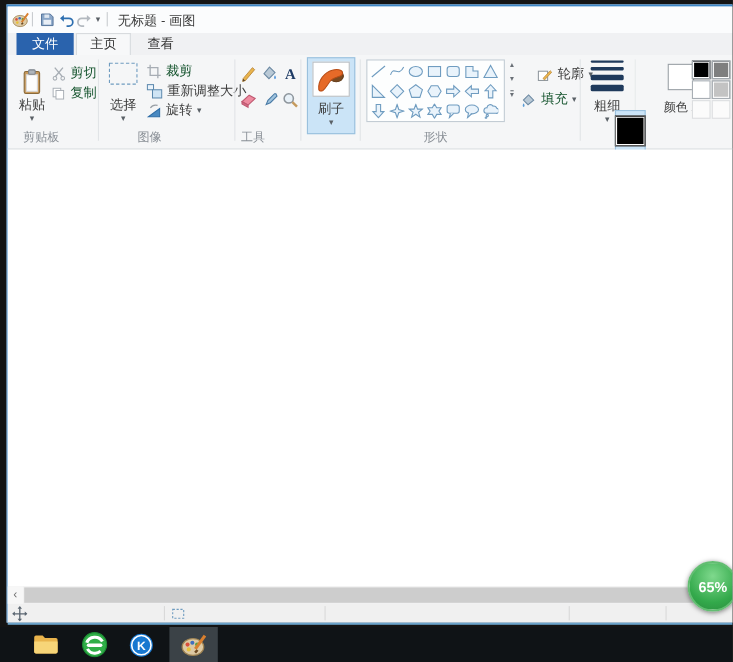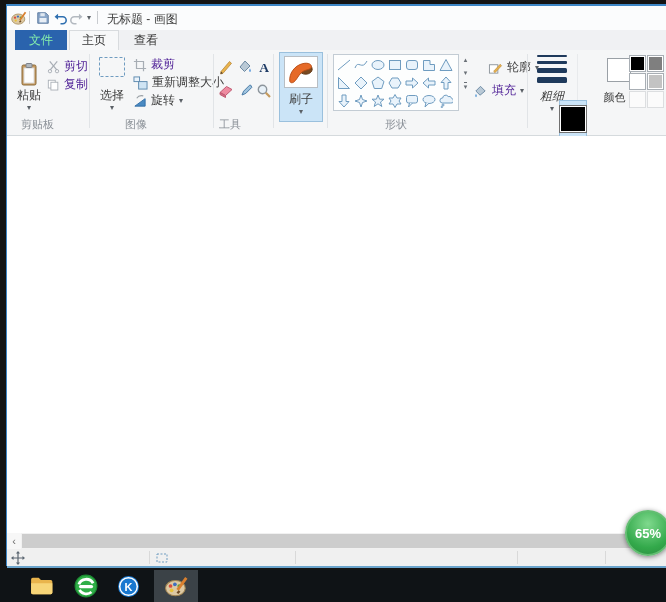--- a/index.html
+++ b/index.html
@@ -12,29 +12,29 @@
          border-top:2px solid #3d86c6; border-left:1px solid #3d86c6; }
 
   .titlebar { position:absolute; left:0; top:0; width:100%; height:24px; background:#fbfcfd; }
   .qat-btn { position:absolute; top:3px; width:17px; height:17px; display:flex; align-items:center; justify-content:center; }
   .qat-sep { position:absolute; top:5px; width:1px; height:13px; background:#c9ccd0; }
   .title-text { position:absolute; left:100px; top:5px; font-size:12px; color:#3c3c3c; white-space:nowrap; }
 
   .tabsrow { position:absolute; left:0; top:24px; width:100%; height:20px; background:#f0f1f3; }
   .tab { position:absolute; top:0; height:20px; display:flex; align-items:center; justify-content:center;
          font-size:12px; color:#333; }
-  .tab-file { left:8px; width:52px; background:#2a63ad; color:#86efac; }
+  .tab-file { left:8px; width:52px; background:#2a63ad; color:#ffffff; }
   .tab-home { left:62px; width:50px; background:#f7f8f9; border:1px solid #d8dbde; border-bottom:none; }
   .tab-view { left:114px; width:50px; }
 
   .ribbon { position:absolute; left:0; top:44px; width:100%; height:86px; background:#f5f6f7; border-bottom:1px solid #d5dadd; }
   .rsep { position:absolute; top:4px; height:74px; width:1px; background:#e1e4e7; }
   .grp-label { position:absolute; bottom:3px; font-size:11px; color:#8a9097; text-align:left; white-space:nowrap; }
   .rbtn-label { font-size:12px; color:#3c3c3c; white-space:nowrap; }
-  .dis { color:#4c1d95; }
+  .dis { color:#14532d; }
   .caret { font-size:8px; color:#5a6066; line-height:8px; }
   .bigbtn { position:absolute; display:flex; flex-direction:column; align-items:center; }
   .smallrow { position:absolute; display:flex; align-items:center; gap:4px; font-size:12px; color:#3c3c3c; white-space:nowrap; }
   .selbtn { background:#cbe4f7; border:1px solid #9ac0dd; }
 
   .shapes-panel { position:absolute; left:326px; top:4px; width:126px; height:57px; background:#fdfefe;
                   border:1px solid #c3ccd4; display:flex; flex-wrap:wrap; align-content:flex-start; padding:1px; }
   .shape-cell { width:17px; height:18px; display:flex; align-items:center; justify-content:center; }
   .mini-arrows { position:absolute; left:453px; top:6px; width:11px; display:flex; flex-direction:column; gap:6px; align-items:center; }
   .mini-arrows span { font-size:7px; color:#6a7077; line-height:7px; }
@@ -370,21 +370,21 @@
       <div class="grp-label" style="left:378px; width:48px;">形状</div>
       <div class="rsep" style="left:520px;"></div>
 
       <div class="bigbtn" style="left:524px; top:4px; width:42px;">
         <svg width="32" height="30" viewBox="0 0 32 30">
             <rect x="1" y="1" width="30" height="2" rx="1" fill="#1f3a5c"></rect>
             <rect x="1" y="7" width="30" height="3" rx="1" fill="#1f3a5c"></rect>
             <rect x="1" y="14" width="30" height="5" rx="1.5" fill="#1f3a5c"></rect>
             <rect x="1" y="23" width="30" height="6" rx="1.5" fill="#1f3a5c"></rect>
           </svg>
-        <span class="rbtn-label" style="margin-top:4px;font-style:italic;">粗细</span>
+        <span class="rbtn-label" style="margin-top:4px;">粗细</span>
         <span class="caret">▾</span>
       </div>
       <div class="rsep" style="left:570px; background:#e8eaec;"></div>
 
       <div class="bigbtn selbtn" style="left:552px; top:2px; width:28px; height:64px; justify-content:flex-start;margin-top:48px;">
         <div class="swatch-wrap" style="margin-top:4px;">
           <div class="swatch" style="width: 28px; height: 28px; background-color: rgb(0, 0, 0);"></div>
         </div>
         <span class="rbtn-label" style="margin-top:6px; font-size:11px;">颜色 1</span>
       </div>

